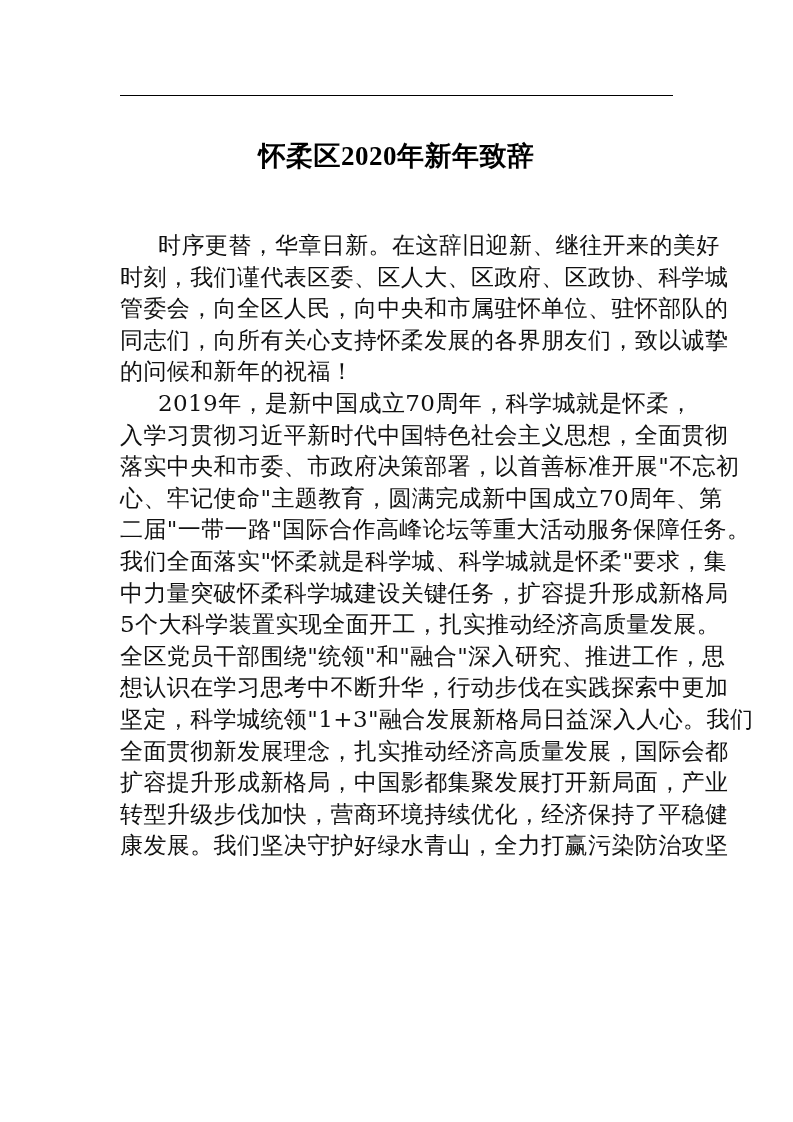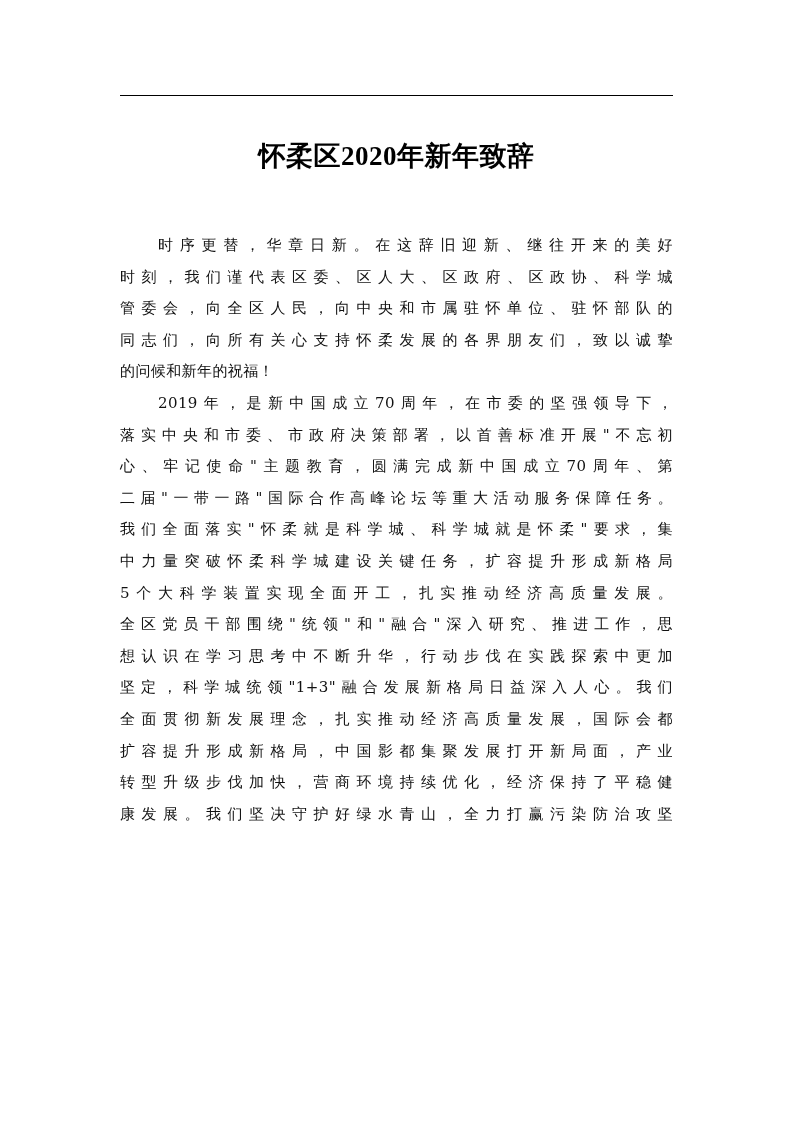--- a/index.html
+++ b/index.html
@@ -4,42 +4,43 @@
 <style>
   html, body { margin: 0; padding: 0; background: #ffffff; }
   body { width: 793px; height: 1122px; position: relative; overflow: hidden;
          font-family: "DejaVu Serif", "Liberation Serif", serif; color: #111; }
   .rule { position: absolute; left: 120px; top: 95px; width: 553px; height: 0;
           border-top: 1.2px solid #000; }
   .title { position: absolute; left: 0; top: 138px; width: 793px; text-align: center;
            font-family: "Liberation Serif", "DejaVu Serif", serif; font-weight: bold;
            font-size: 27px; letter-spacing: 0.5px; color: #000; }
   .body { position: absolute; left: 120px; top: 230px; width: 553px; }
-  .line { height: 31.6px; line-height: 31.6px; font-size: 15px; white-space: nowrap;
+  .line { height: 31.6px; line-height: 31.6px; font-size: 23px; white-space: nowrap;
           text-align: justify; text-align-last: justify; letter-spacing: 0.4px; }
   .line.indent { padding-left: 38px; }
   .line.last { text-align-last: left; }
 </style>
 </head>
 <body>
 
 <div class="rule"></div>
 
 <div class="title">怀柔区2020年新年致辞</div>
 
 <div class="body">
   <div>
     <div class="line indent">时序更替，华章日新。在这辞旧迎新、继往开来的美好</div>
     <div class="line">时刻，我们谨代表区委、区人大、区政府、区政协、科学城</div>
     <div class="line">管委会，向全区人民，向中央和市属驻怀单位、驻怀部队的</div>
     <div class="line">同志们，向所有关心支持怀柔发展的各界朋友们，致以诚挚</div>
     <div class="line last">的问候和新年的祝福！</div>
   </div>
   <div>
-    <div class="line indent">2019年，是新中国成立70周年，在市委的坚强领导下，</div>
+    <div class="line indent">2019年，是新中国成立70周年，科学城就是怀柔，</div>
+    <div class="line">入学习贯彻习近平新时代中国特色社会主义思想，全面贯彻</div>
     <div class="line">落实中央和市委、市政府决策部署，以首善标准开展"不忘初</div>
     <div class="line">心、牢记使命"主题教育，圆满完成新中国成立70周年、第</div>
     <div class="line">二届"一带一路"国际合作高峰论坛等重大活动服务保障任务。</div>
     <div class="line">我们全面落实"怀柔就是科学城、科学城就是怀柔"要求，集</div>
     <div class="line">中力量突破怀柔科学城建设关键任务，扩容提升形成新格局</div>
     <div class="line">5个大科学装置实现全面开工，扎实推动经济高质量发展。</div>
     <div class="line">全区党员干部围绕"统领"和"融合"深入研究、推进工作，思</div>
     <div class="line">想认识在学习思考中不断升华，行动步伐在实践探索中更加</div>
     <div class="line">坚定，科学城统领"1+3"融合发展新格局日益深入人心。我们</div>
     <div class="line">全面贯彻新发展理念，扎实推动经济高质量发展，国际会都</div>

